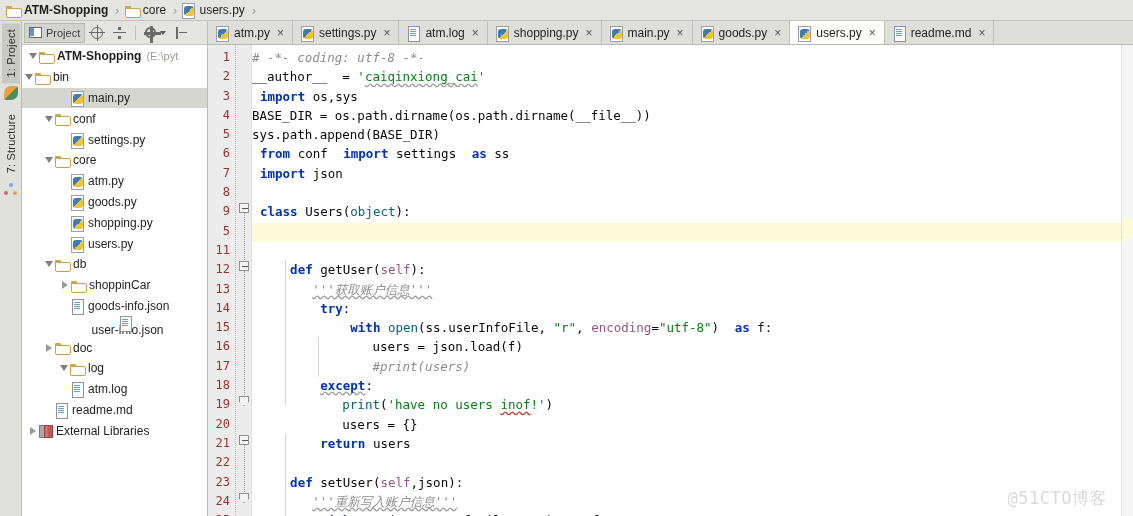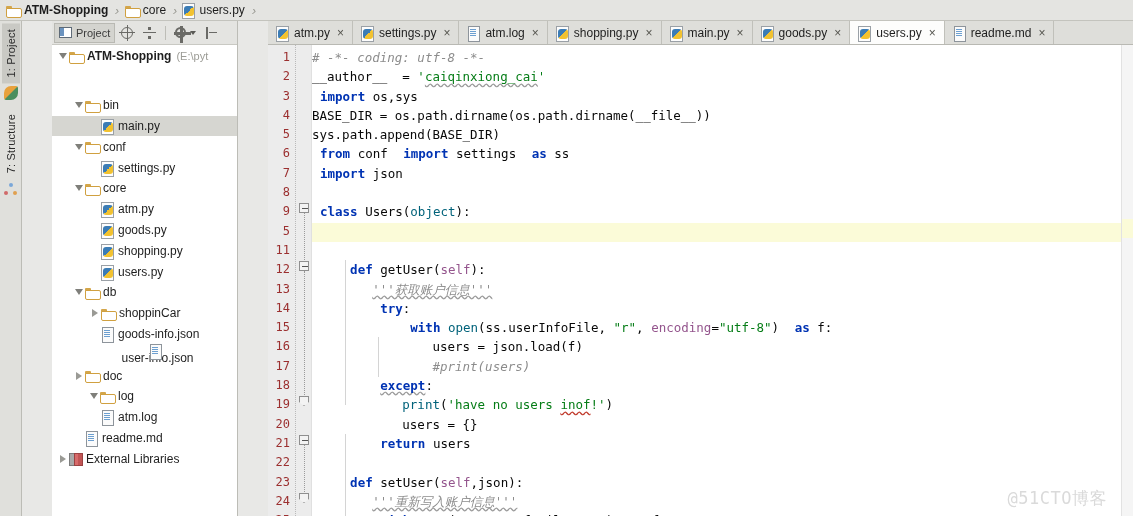--- a/index.html
+++ b/index.html
@@ -76,21 +76,21 @@
     content: ""; position: absolute; left: 0; top: 1px; width: 4px; height: 11px;
     background: #a9a9a9; border: 1px solid #7d7d7d;
   }
   .ico-lib::after {
     content: ""; position: absolute; left: 5px; top: 1px; width: 7px; height: 11px;
     background: linear-gradient(90deg,#d76a6a 0 50%, #c25555 50% 100%);
     border: 1px solid #9b4242;
   }
 
   
-  .body-row { display: flex; flex: 1 1 auto; min-height: 0; gap: 30px; }
+  .body-row { display: flex; flex: 1 1 auto; min-height: 0; }
 
   
   .left-strip {
     width: 22px; background: #e0e0dc; border-right: 1px solid #bcbcb6;
     display: flex; flex-direction: column; align-items: center;
     padding-top: 2px; flex: none;
   }
   .vtab {
     writing-mode: vertical-rl; transform: rotate(180deg);
     font-size: 11px; color: #2b2b2b; padding: 6px 3px;
@@ -299,21 +299,21 @@
 
       <div class="tree" id="tree">
           <div class="trow" style="padding-left: 4px;">
             <span class="twist">
               <span class="down"></span>
             </span>
             <span class="ico-folder"></span>
             <span class="tlabel bold">ATM-Shopping</span>
             <span class="crumb-path">(E:\pyt</span>
           </div>
-          <div class="trow" style="padding-left: 20px; margin-top: 28px;">
+          <div class="trow" style="">
             <span class="twist">
               <span class="down"></span>
             </span>
             <span class="ico-folder"></span>
             <span class="tlabel">bin</span>
           </div>
           <div class="trow selected" style="padding-left: 36px;">
             <span class="twist"></span>
             <span class="ico-py"></span>
             <span class="tlabel">main.py</span>

